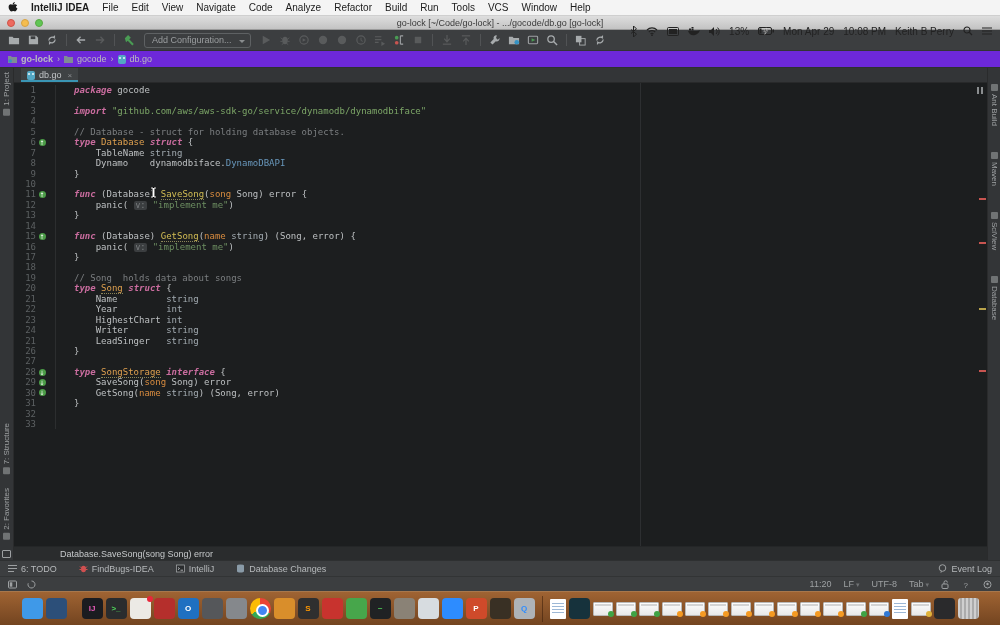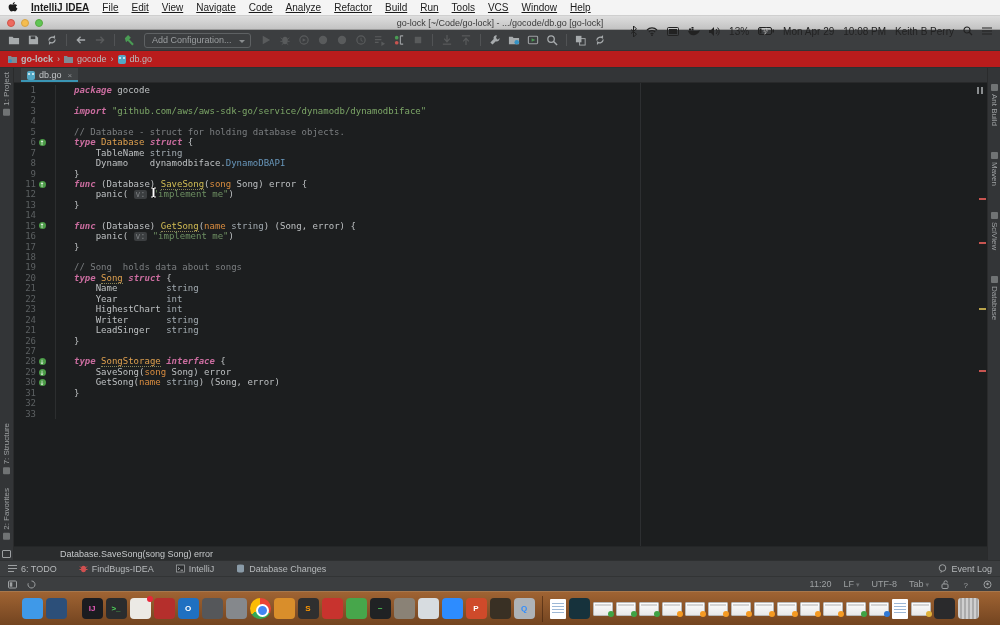--- a/index.html
+++ b/index.html
@@ -2,21 +2,21 @@
 <html><head>
 <meta charset="utf-8">
 <style>
   * { margin:0; padding:0; box-sizing:border-box; }
   html,body { width:1000px; height:625px; overflow:hidden; background:#000; font-family:"Liberation Sans", sans-serif; }
 
   
   #menubar { position:absolute; top:0; left:0; width:1000px; height:16px; background:#f4f4f4; border-bottom:1px solid #cfcfcf;
              display:flex; align-items:center; justify-content:space-between; font-size:10px; color:#1b1b1b; padding:0 8px; z-index:50; }
   #menubar-left { display:flex; align-items:center; gap:13px; }
-  #menubar-left .mi { cursor:default; white-space:nowrap;text-decoration:underline; }
+  #menubar-left .mi { cursor:default; white-space:nowrap; }
   #menubar-left .mi.app { font-weight:bold; }
   .apple { width:10px; height:11px; display:inline-block; }
   #menubar-right { display:flex; align-items:center; gap:9px; color:#222;margin-top:47px; }
   #menubar-right .sico { display:inline-flex; align-items:center; }
   #menubar-right .txt { white-space:nowrap; }
 
   
   #titlebar { position:absolute; top:16px; left:0; width:1000px; height:14px;
               background:linear-gradient(#dedede,#c3c3c3); border-bottom:1px solid #9a9a9a;
               display:flex; align-items:center; justify-content:center; font-size:9px; color:#3a3a3a; }
@@ -30,21 +30,21 @@
   #ide { position:absolute; top:30px; left:0; width:1000px; height:561px; background:#3c3e40; display:flex; flex-direction:column; }
 
   #toolbar { height:21px; display:flex; align-items:center; gap:3px; padding:0 6px; background:#3c3e40; border-bottom:1px solid #323435; }
   .tbi { width:16px; height:16px; display:inline-flex; align-items:center; justify-content:center; border-radius:2px; }
   .tbi svg { width:12px; height:12px; }
   .tbi.en { color:#a7abad; } .tbi.dis { color:#595b5c; } .tbi.green { color:#4a9c54; }
   .tbsep { width:1px; height:12px; background:#515355; margin:0 3px; }
   #add-config { height:15px; border:1px solid #5e6163; border-radius:3px; color:#9b9ea0; font-size:9px; padding:0 18px 0 7px; position:relative; display:flex; align-items:center; margin:0 4px; }
   #add-config:after { content:""; position:absolute; right:5px; top:6px; border:3px solid transparent; border-top-color:#8a8d8f; }
 
-  #breadcrumbs { height:17px; display:flex; align-items:center; gap:4px; padding:0 8px; background:#b91c1c; border-bottom:1px solid #2e3031; font-size:9px; color:#b9bcbe; }
+  #breadcrumbs { height:17px; display:flex; align-items:center; gap:4px; padding:0 8px; background:#6d28d9; border-bottom:1px solid #2e3031; font-size:9px; color:#b9bcbe; }
   .crumb { display:flex; align-items:center; gap:4px; }
   .crumb-ico { width:9px; height:8px; display:inline-block; }
 
   
   #midrow { flex:1; display:flex; min-height:0; }
   #stripe-left { width:14px; background:#333537; border-right:1px solid #2a2b2c; display:flex; flex-direction:column; align-items:center; padding:4px 0 2px; font-size:8px; color:#9da0a2; }
   #stripe-right { width:13px; background:#333537; border-left:1px solid #2a2b2c; display:flex; flex-direction:column; align-items:center; padding:16px 0; font-size:8px; color:#9da0a2; }
   .vlab-down { writing-mode:vertical-rl; white-space:nowrap; display:flex; align-items:center; gap:3px; }
   .vlab-up { writing-mode:vertical-rl; transform:rotate(180deg); white-space:nowrap; display:flex; align-items:center; gap:3px; }
   .stripe-ico { width:7px; height:7px; background:#85888a; border-radius:1px; display:inline-block; opacity:.75; }
@@ -405,20 +405,21 @@
         <div id="code-lines">
             <div class="code-line"><span class="ln">1</span><span class="gico"></span><span class="fold"></span><span class="code"><span class="tk-kw">package</span><span class="tk-pl"> gocode</span></span></div>
             <div class="code-line"><span class="ln">2</span><span class="gico"></span><span class="fold"></span><span class="code"></span></div>
             <div class="code-line"><span class="ln">3</span><span class="gico"></span><span class="fold"></span><span class="code"><span class="tk-kw">import</span><span class="tk-pl"> </span><span class="tk-str">"github.com/aws/aws-sdk-go/service/dynamodb/dynamodbiface"</span></span></div>
             <div class="code-line"><span class="ln">4</span><span class="gico"></span><span class="fold"></span><span class="code"></span></div>
             <div class="code-line"><span class="ln">5</span><span class="gico"></span><span class="fold"></span><span class="code"><span class="tk-com">// Database - struct for holding database objects.</span></span></div>
             <div class="code-line"><span class="ln">6</span><span class="gico"><span class="gmark">↑</span></span><span class="fold"></span><span class="code"><span class="tk-kw">type</span><span class="tk-pl"> </span><span class="tk-typ">Database</span><span class="tk-pl"> </span><span class="tk-kw">struct</span><span class="tk-pl"> {</span></span></div>
             <div class="code-line"><span class="ln">7</span><span class="gico"></span><span class="fold"></span><span class="code"><span class="tk-pl">    TableName </span><span class="tk-blt">string</span></span></div>
             <div class="code-line"><span class="ln">8</span><span class="gico"></span><span class="fold"></span><span class="code"><span class="tk-pl">    Dynamo    dynamodbiface.</span><span class="tk-blu">DynamoDBAPI</span></span></div>
             <div class="code-line"><span class="ln">9</span><span class="gico"></span><span class="fold"></span><span class="code"><span class="tk-pl">}</span></span></div>
+            <div class="code-line"><span class="ln">10</span><span class="gico"></span><span class="fold"></span><span class="code"></span></div>
             <div class="code-line"><span class="ln">11</span><span class="gico"><span class="gmark">↑</span></span><span class="fold"></span><span class="code"><span class="tk-kw">func</span><span class="tk-pl"> (Database) </span><span class="tk-fnu">SaveSong</span><span class="tk-pl">(</span><span class="tk-par">song</span><span class="tk-pl"> Song) error {</span></span></div>
             <div class="code-line"><span class="ln">12</span><span class="gico"></span><span class="fold"></span><span class="code"><span class="tk-pl">    panic( </span><span class="tk-hint">v:</span><span class="tk-pl"> </span><span class="tk-strd">"implement me"</span><span class="tk-pl">)</span></span></div>
             <div class="code-line"><span class="ln">13</span><span class="gico"></span><span class="fold"></span><span class="code"><span class="tk-pl">}</span></span></div>
             <div class="code-line"><span class="ln">14</span><span class="gico"></span><span class="fold"></span><span class="code"></span></div>
             <div class="code-line"><span class="ln">15</span><span class="gico"><span class="gmark">↑</span></span><span class="fold"></span><span class="code"><span class="tk-kw">func</span><span class="tk-pl"> (Database) </span><span class="tk-fnu">GetSong</span><span class="tk-pl">(</span><span class="tk-par">name</span><span class="tk-pl"> </span><span class="tk-blt">string</span><span class="tk-pl">) (Song, error) {</span></span></div>
             <div class="code-line"><span class="ln">16</span><span class="gico"></span><span class="fold"></span><span class="code"><span class="tk-pl">    panic( </span><span class="tk-hint">v:</span><span class="tk-pl"> </span><span class="tk-strd">"implement me"</span><span class="tk-pl">)</span></span></div>
             <div class="code-line"><span class="ln">17</span><span class="gico"></span><span class="fold"></span><span class="code"><span class="tk-pl">}</span></span></div>
             <div class="code-line"><span class="ln">18</span><span class="gico"></span><span class="fold"></span><span class="code"></span></div>
             <div class="code-line"><span class="ln">19</span><span class="gico"></span><span class="fold"></span><span class="code"><span class="tk-com">// Song  holds data about songs</span></span></div>
             <div class="code-line"><span class="ln">20</span><span class="gico"></span><span class="fold"></span><span class="code"><span class="tk-kw">type</span><span class="tk-pl"> </span><span class="tk-typu">Song</span><span class="tk-pl"> </span><span class="tk-kw">struct</span><span class="tk-pl"> {</span></span></div>

